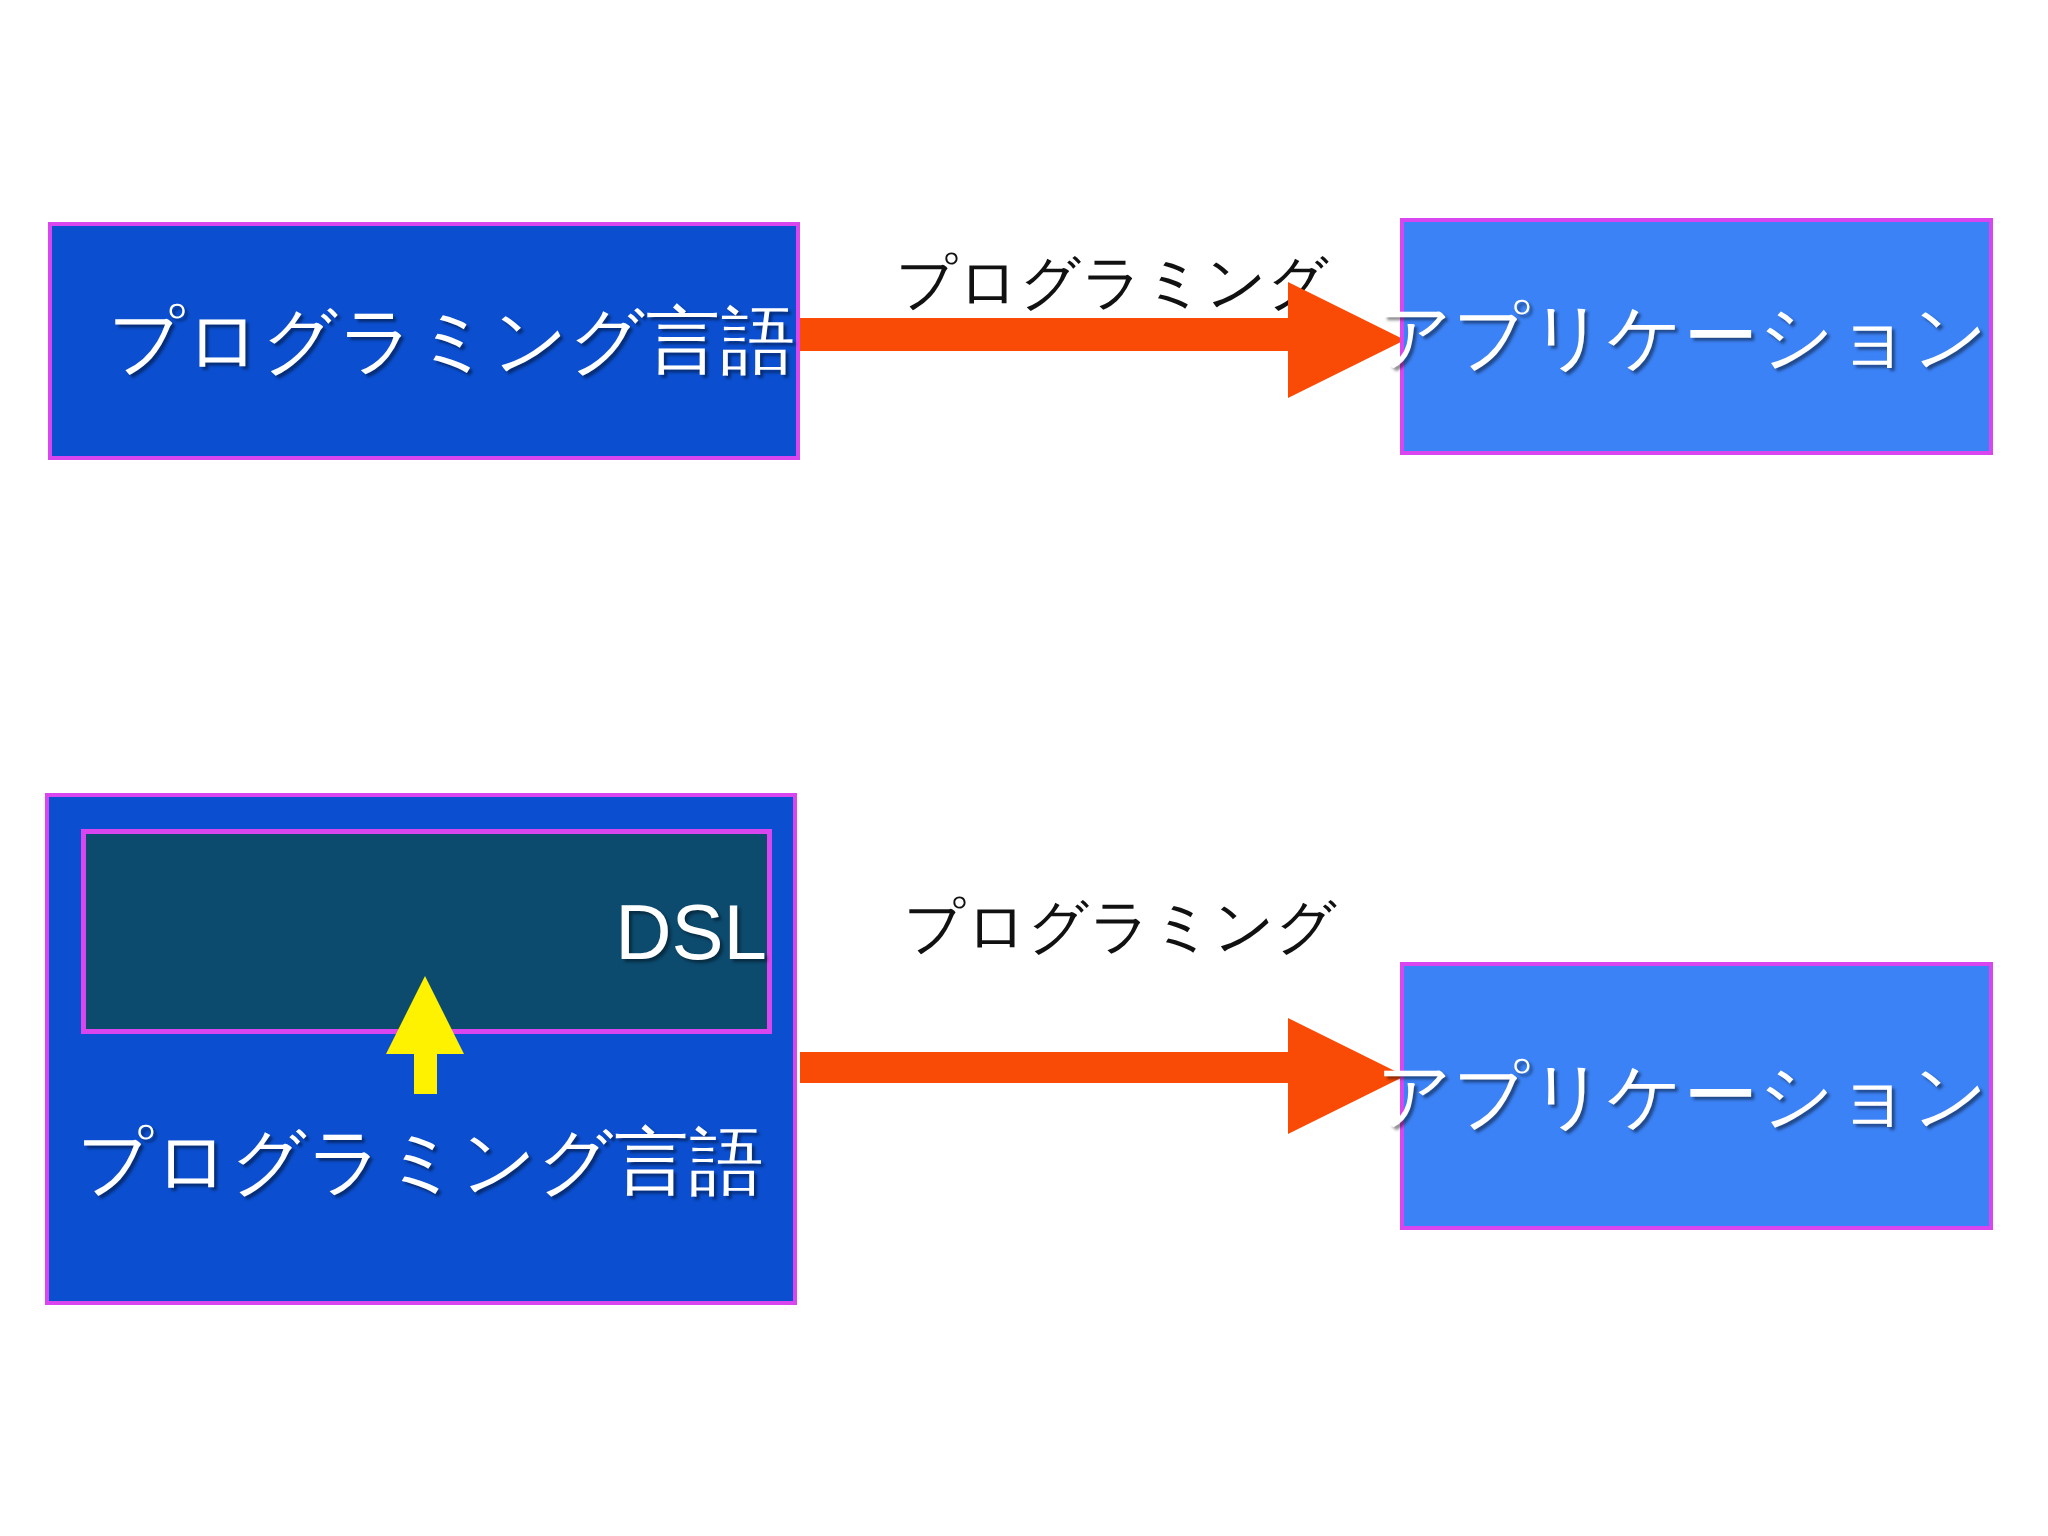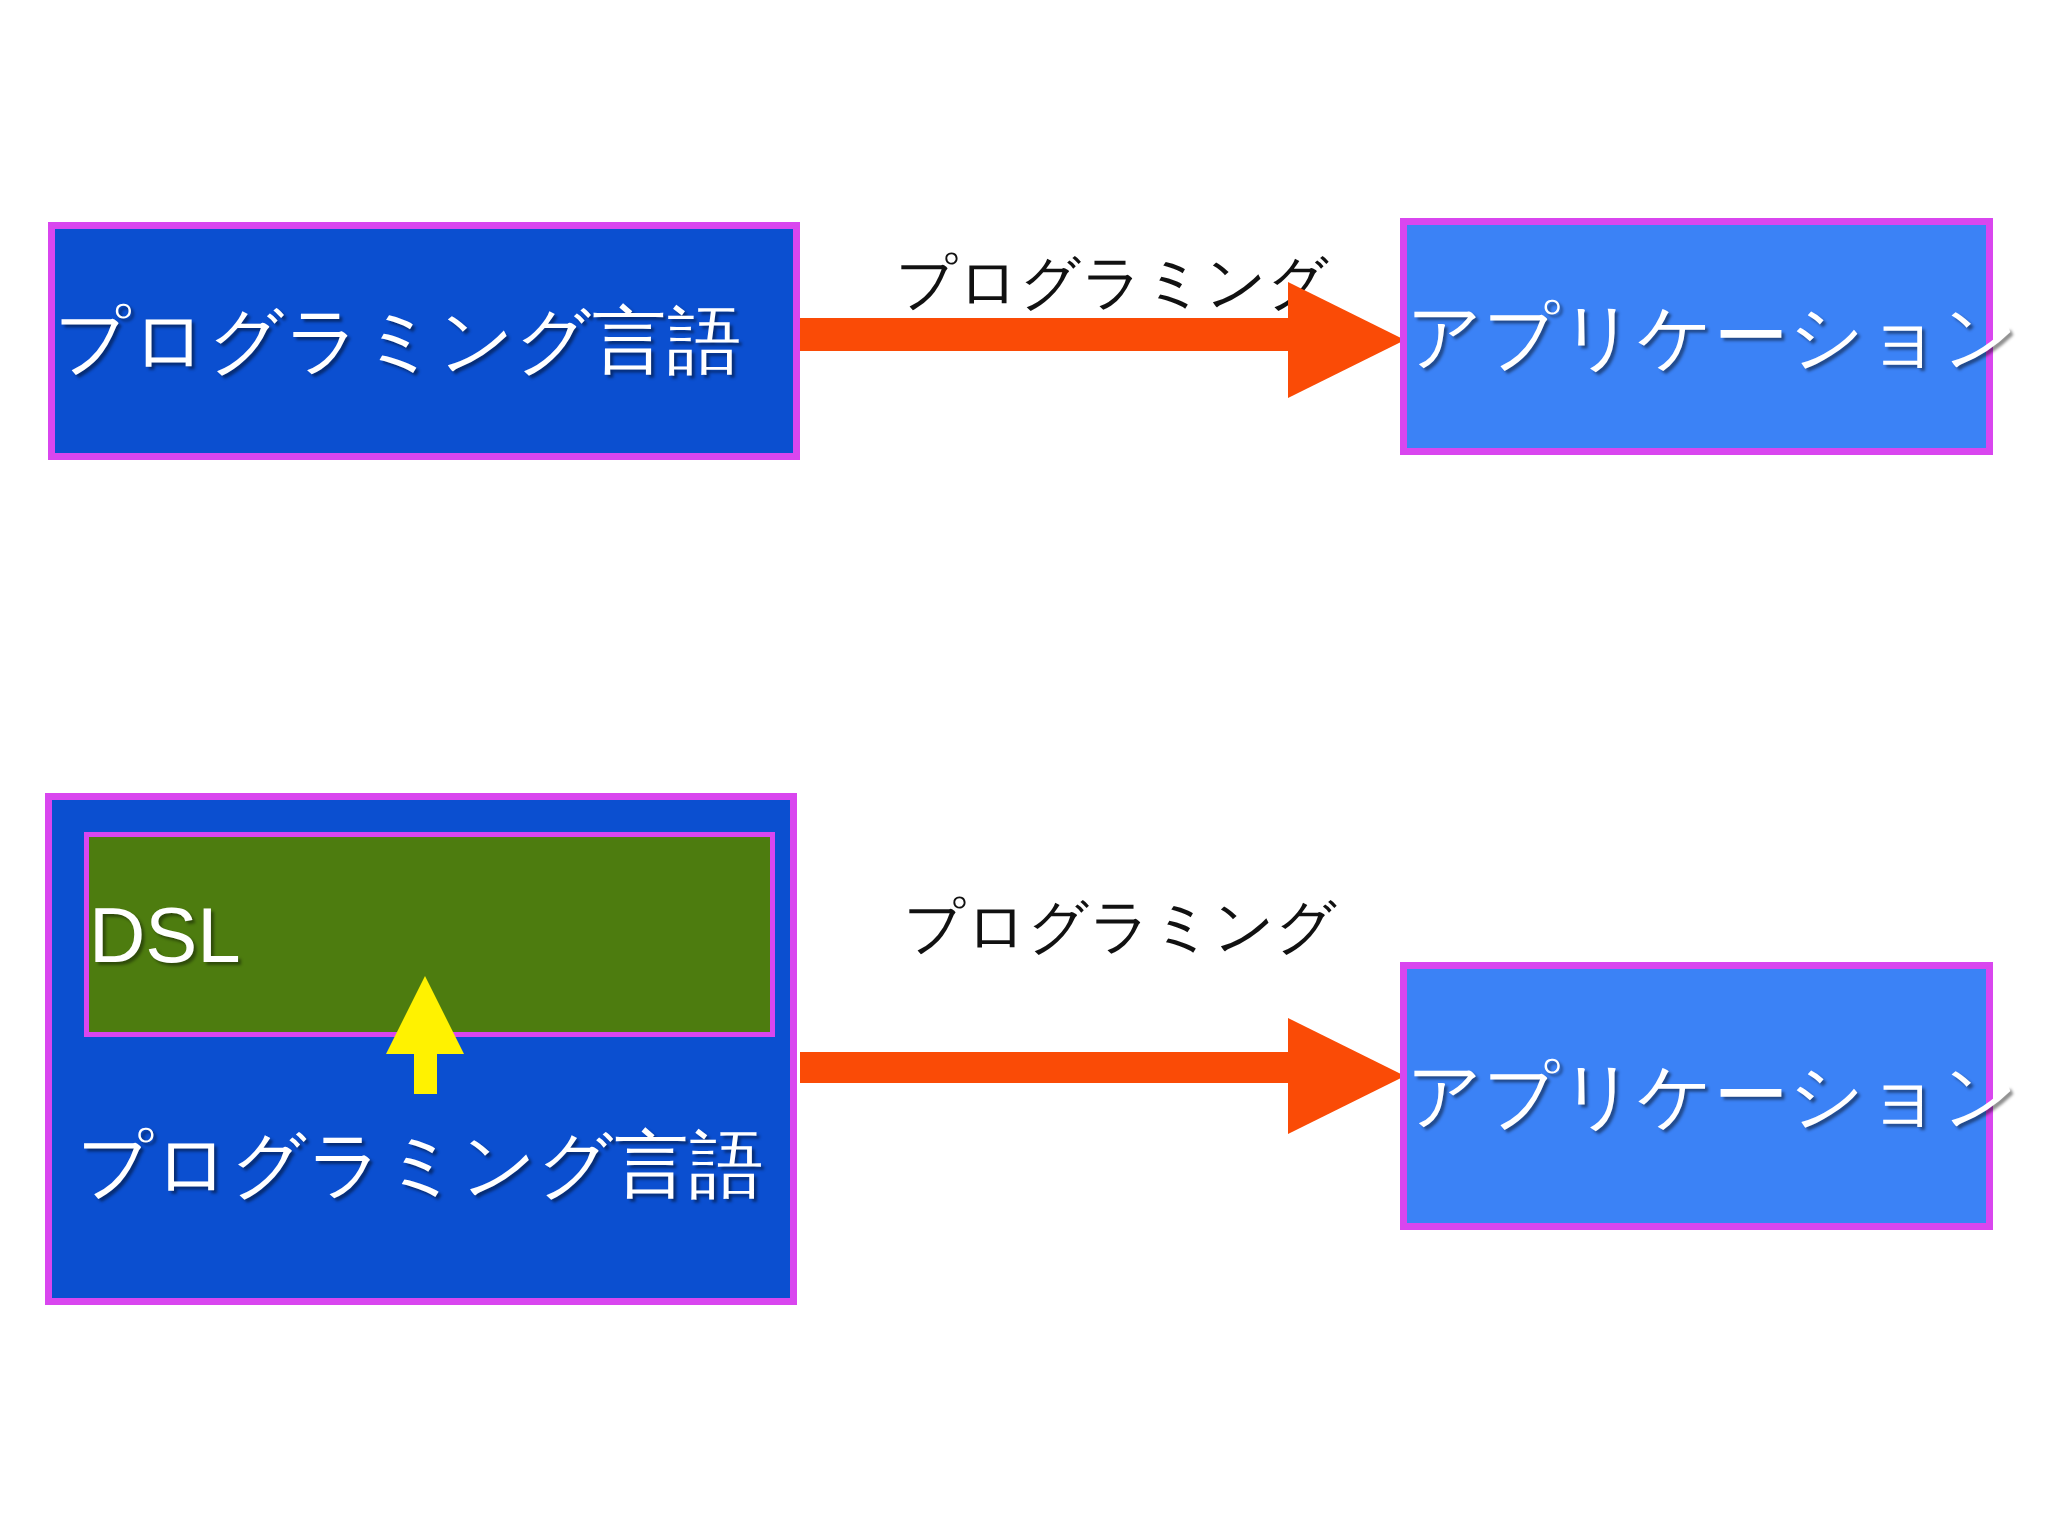--- a/index.html
+++ b/index.html
@@ -17,37 +17,37 @@
     position: relative;
     width: 2048px;
     height: 1536px;
     background: #ffffff;
   }
 
   
   .box {
     position: absolute;
     box-sizing: border-box;
-    border: 7px solid #d946ef;
+    border: 4px solid #d946ef;
     display: flex;
     align-items: center;
-    justify-content: flex-start;
+    justify-content: flex-end;
   }
   .box-label {
     color: #ffffff;
     font-size: 74px;
     line-height: 1;
     letter-spacing: 1px;
     white-space: nowrap;
     text-shadow: 3px 3px 3px rgba(0,0,0,0.45);
   }
 
   .blue-box  { background: #0B4FD0; }
   .pink-box  { background: #3b82f6; }
-  .green-box { background: #4d7c0f; }
+  .green-box { background: #0c4a6e; }
 
   
   #lang-box-top {
     left: 48px;  top: 222px;
     width: 752px; height: 238px;
   }
   #app-box-top {
     left: 1400px; top: 218px;
     width: 593px; height: 237px;
   }

